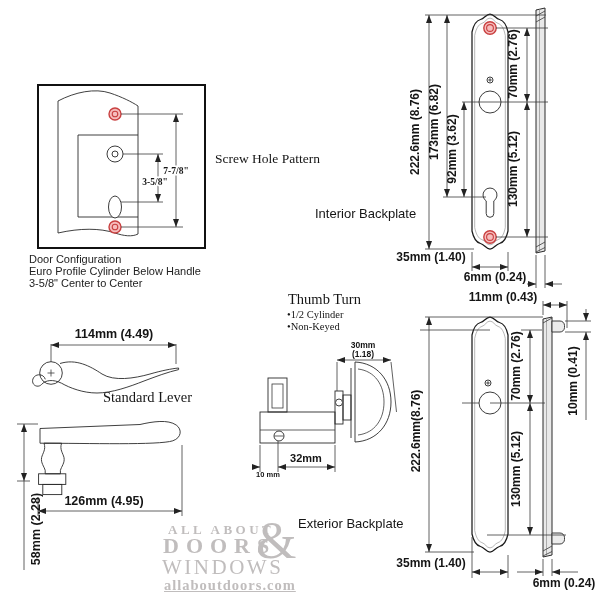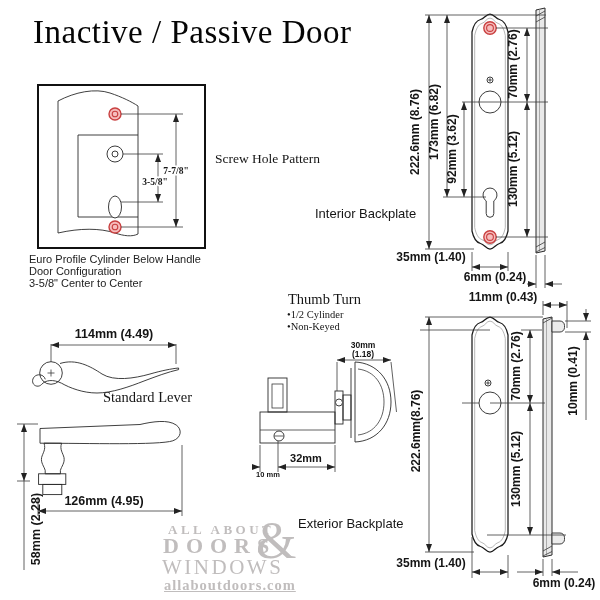--- a/index.html
+++ b/index.html
@@ -231,25 +231,24 @@
       <line class="ln" x1="278" y1="441" x2="278" y2="472"></line>
       <line class="ln" x1="335" y1="445" x2="335" y2="472"></line>
       <line class="ln" x1="260" y1="445" x2="260" y2="472"></line>
       <line class="ln" x1="278" y1="467" x2="335" y2="467" marker-start="url(#ah)" marker-end="url(#ah)"></line>
       <line class="ln" x1="252" y1="467" x2="260" y2="467" marker-end="url(#ah)"></line>
       <text class="dimt2" text-anchor="middle" x="306" y="462">32mm</text>
       <text class="dimt3" text-anchor="middle" x="268" y="477">10 mm</text>
     </g>
   </svg>
 
-  <div class="page-title">Inactive / Passive Door</div>
 
   <div class="doorconf">
+    <div>Door Configuration</div>
     <div>Euro Profile Cylinder Below Handle</div>
-    <div>Door Configuration</div>
     <div>3-5/8" Center to Center</div>
   </div>
 
   <div>
     <div class="wm wm1">ALL ABOUT</div>
     <div class="wm wmA">&amp;</div>
     <div class="wm wm2">DOORS</div>
     <div class="wm wm3">WINDOWS</div>
     <div class="wm wm4">allaboutdoors.com</div>
   </div>

